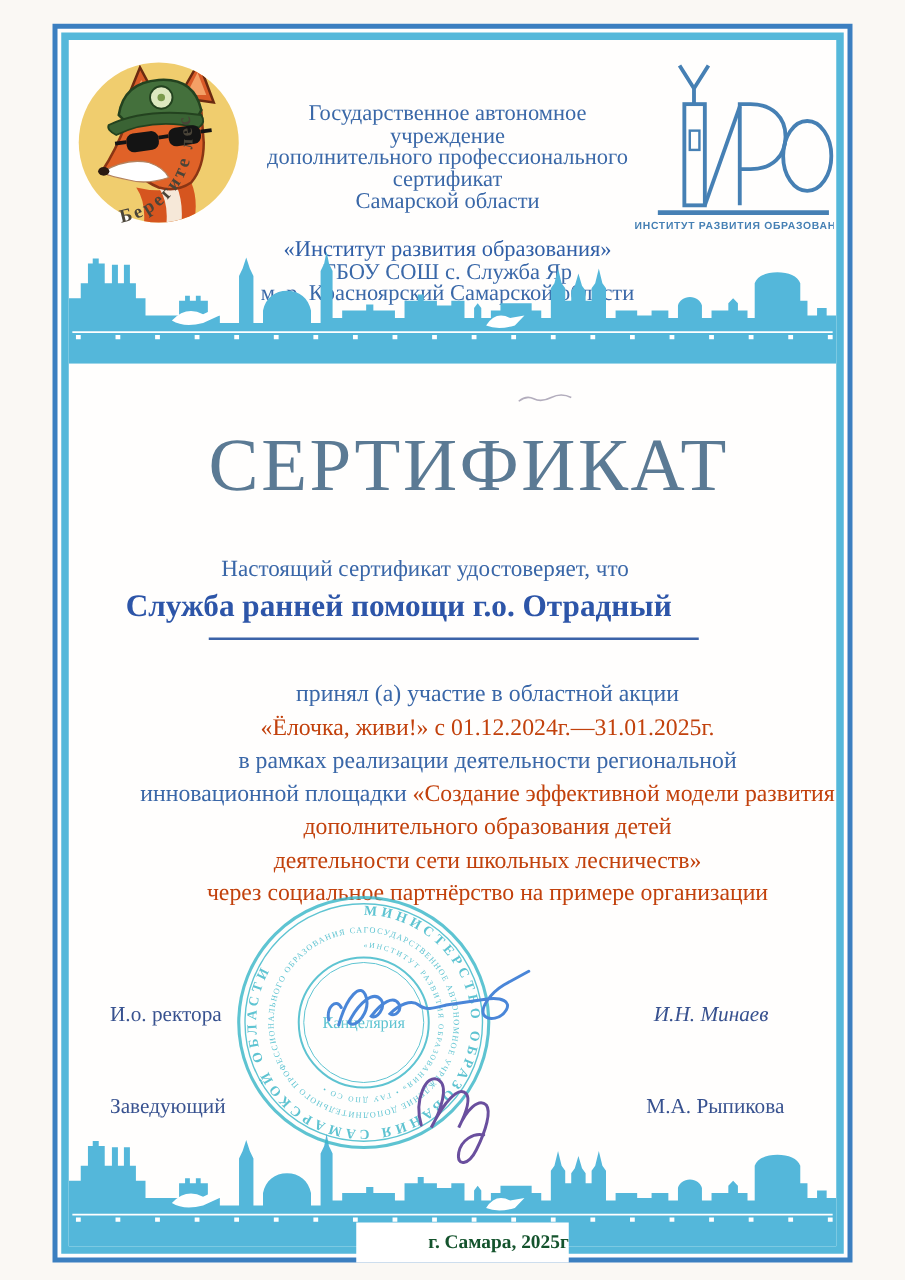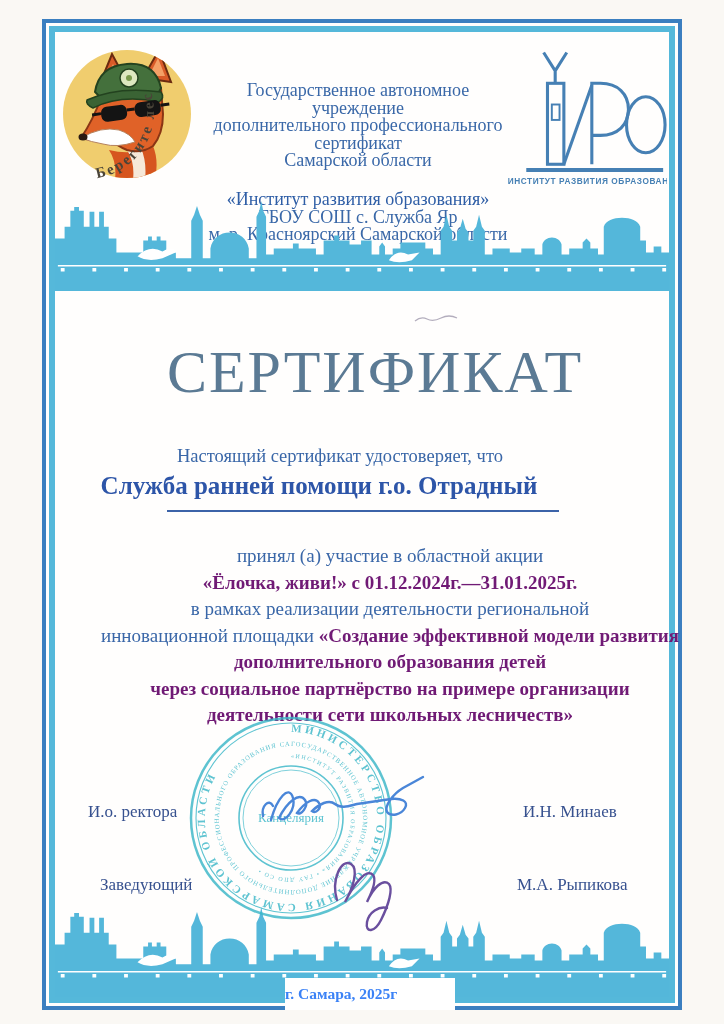--- a/index.html
+++ b/index.html
@@ -27,33 +27,33 @@
   .skyline-bottom{left:0;top:871px;width:614px;height:94px;}
   .penmark{left:356px;top:280px;opacity:.75;}
   .title{left:0;top:306px;width:614px;text-align:center;
          font-size:60px;letter-spacing:2px;color:#5b7a94;font-weight:normal;margin-left:13px;}
   .intro{left:0;top:414px;width:570px;text-align:center;font-size:18.5px;color:#3a67a8;}
   .recipient{left:0;top:440px;width:528px;text-align:center;
              font-size:25px;font-weight:bold;color:#2d55a8;}
   .rule{left:112px;top:478px;width:392px;height:2px;background:#3c63a8;}
   .para{left:0;top:511px;width:670px;text-align:center;
         font-size:19px;line-height:26.5px;color:#3a67a8;}
-  .para .b{font-weight:bold;color:#701a75;}
+  .para .b{font-weight:normal;color:#c2410c;}
   .stamp{left:130px;top:680px;width:212px;height:212px;z-index:1;}
   .sig1{left:198px;top:736px;width:205px;height:88px;z-index:2;}
   .sig2{left:268px;top:810px;width:120px;height:105px;z-index:2;}
   .sig-label{font-size:17px;color:#37518f;z-index:3;}
   .role1{left:33px;top:770px;}
-  .name1{left:468px;top:770px;}
-  .role2{left:33px;top:843px;margin-left:12px;}
+  .name1{left:468px;top:770px;font-style:italic;}
+  .role2{left:33px;top:843px;}
   .name2{left:462px;top:843px;}
   .placebox{
     left:230px;top:946px;width:170px;height:32px;background:#ffffff;
-    display:flex;align-items:center;justify-content:flex-start;
-    font-size:15.5px;font-weight:bold;color:#3b82f6;z-index:5;
+    display:flex;align-items:center;justify-content:flex-end;
+    font-size:15.5px;font-weight:bold;color:#14532d;z-index:5;
   }
   svg{display:block;}
   svg text{font-family:"Liberation Serif", serif;}
   .iro text{font-family:"Liberation Sans", sans-serif;}
 </style>
 </head>
 <body>
 
 <div class="frame-outer">
 <div class="frame-inner">
@@ -130,22 +130,22 @@
   <div class="abs intro">Настоящий сертификат удостоверяет, что</div>
   <div class="abs recipient">Служба ранней помощи г.о. Отрадный</div>
   <div class="abs rule"></div>
 
   <div class="abs para">
     <div>принял (а) участие в областной акции</div>
     <div class="b">«Ёлочка, живи!» с 01.12.2024г.—31.01.2025г.</div>
     <div>в рамках реализации деятельности региональной</div>
     <div><span>инновационной площадки </span><span class="b">«Создание эффективной модели развития</span></div>
     <div class="b">дополнительного образования детей</div>
+    <div class="b">деятельности сети школьных лесничеств»</div>
     <div class="b">через социальное партнёрство на примере организации</div>
-    <div class="b">деятельности сети школьных лесничеств»</div>
   </div>
 
   <svg class="abs stamp" viewBox="0 0 212 212">
     <g fill="none" stroke="#3bb7c8" opacity="0.82">
       <circle cx="106" cy="106" r="100" stroke-width="2.5"></circle>
       <circle cx="106" cy="106" r="95" stroke-width="1.1"></circle>
       <circle cx="106" cy="106" r="52" stroke-width="1.6"></circle>
       <circle cx="106" cy="106" r="48" stroke-width="0.8"></circle>
     </g>
     <g fill="#3bb7c8" opacity="0.82">

